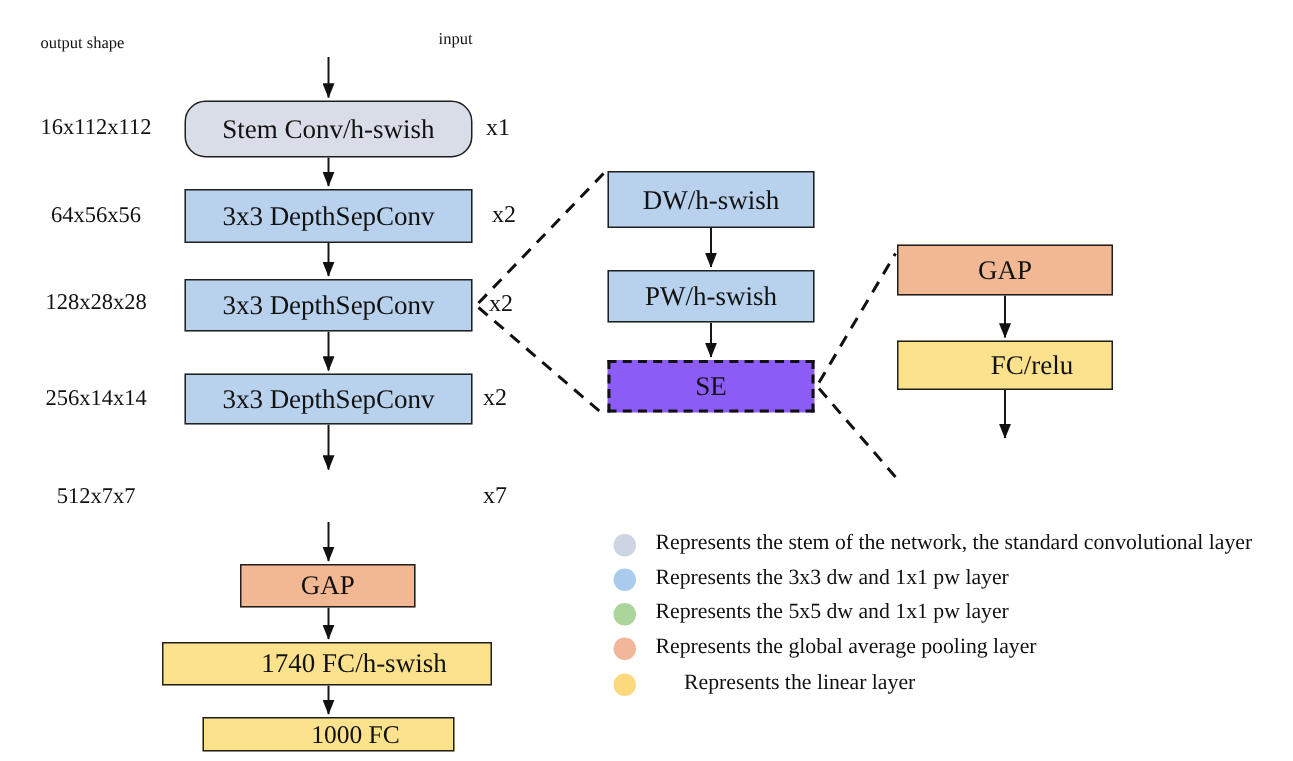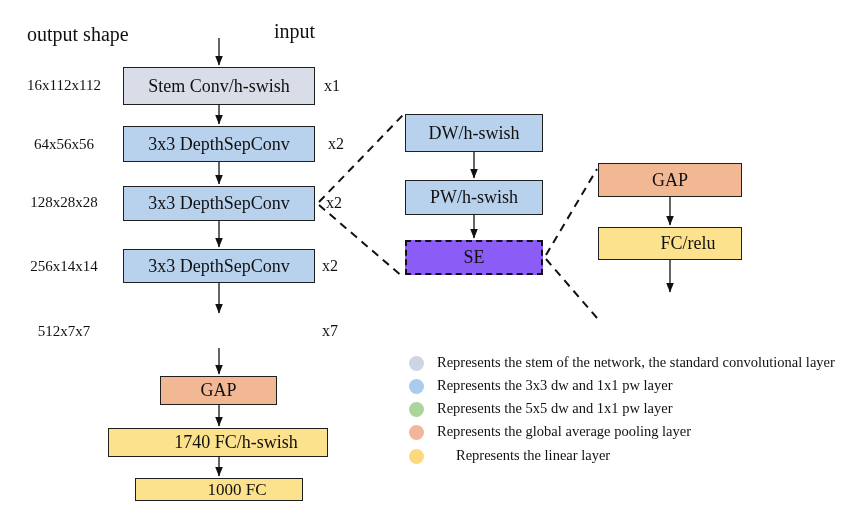--- a/index.html
+++ b/index.html
@@ -1,21 +1,21 @@
 <!DOCTYPE html>
 <html><head>
 <meta charset="utf-8">
 <style>
   html,body{margin:0;padding:0;background:#ffffff;}
   .canvas{
     position:relative;width:862px;height:507px;background:#ffffff;overflow:hidden;
     font-family:"Liberation Serif","DejaVu Serif",serif;color:#111111;
   }
   .overlay{position:absolute;left:0;top:0;width:862px;height:507px;pointer-events:none;}
-  .lbl{position:absolute;font-size:20px;white-space:nowrap;}
+  .lbl{position:absolute;font-size:11px;white-space:nowrap;}
   .shape-lbl{position:absolute;left:8px;width:112px;text-align:center;font-size:15px;white-space:nowrap;}
   .box{
     position:absolute;display:flex;align-items:center;justify-content:center;
     border:1.6px solid #1f1f1f;font-size:18px;white-space:nowrap;box-sizing:border-box;
   }
   .stem{background:#d9dde8;}
   .dw3{background:#b8d1ec;}
   .dw5{background:#c1deb3;}
   .gap{background:#f2b893;}
   .linear{background:#fce28c;padding-left:36px;}
@@ -66,21 +66,21 @@
 
   <div class="lbl" style="left:27px;top:23px;">output shape</div>
   <div class="lbl" style="left:123px;top:20px;width:192px;text-align:right;">input</div>
 
   <div class="shape-lbl" style="top:77px;">16x112x112</div>
   <div class="shape-lbl" style="top:136px;">64x56x56</div>
   <div class="shape-lbl" style="top:194px;">128x28x28</div>
   <div class="shape-lbl" style="top:258px;">256x14x14</div>
   <div class="shape-lbl" style="top:323px;">512x7x7</div>
 
-  <div class="box stem" style="left:123px;top:67px;width:192px;height:38px;">Stem Conv/h-swish</div>
+  <div class="box stem" style="left:123px;top:67px;width:192px;height:38px;border-radius:14px;">Stem Conv/h-swish</div>
   <div class="box dw3" style="left:123px;top:126px;width:192px;height:36px;">3x3 DepthSepConv</div>
   <div class="box dw3" style="left:123px;top:186px;width:192px;height:35px;">3x3 DepthSepConv</div>
   <div class="box dw3" style="left:123px;top:249px;width:192px;height:34px;">3x3 DepthSepConv</div>
   <div class="box gap" style="left:160px;top:376px;width:117px;height:29px;">GAP</div>
   <div class="box linear" style="left:108px;top:428px;width:220px;height:29px;">1740 FC/h-swish</div>
   <div class="box linear" style="left:135px;top:478px;width:168px;height:23px;font-size:17px;">1000 FC</div>
 
   <div class="mult" style="left:324px;top:77px;">x1</div>
   <div class="mult" style="left:328px;top:135px;">x2</div>
   <div class="mult" style="left:326px;top:194px;">x2</div>

